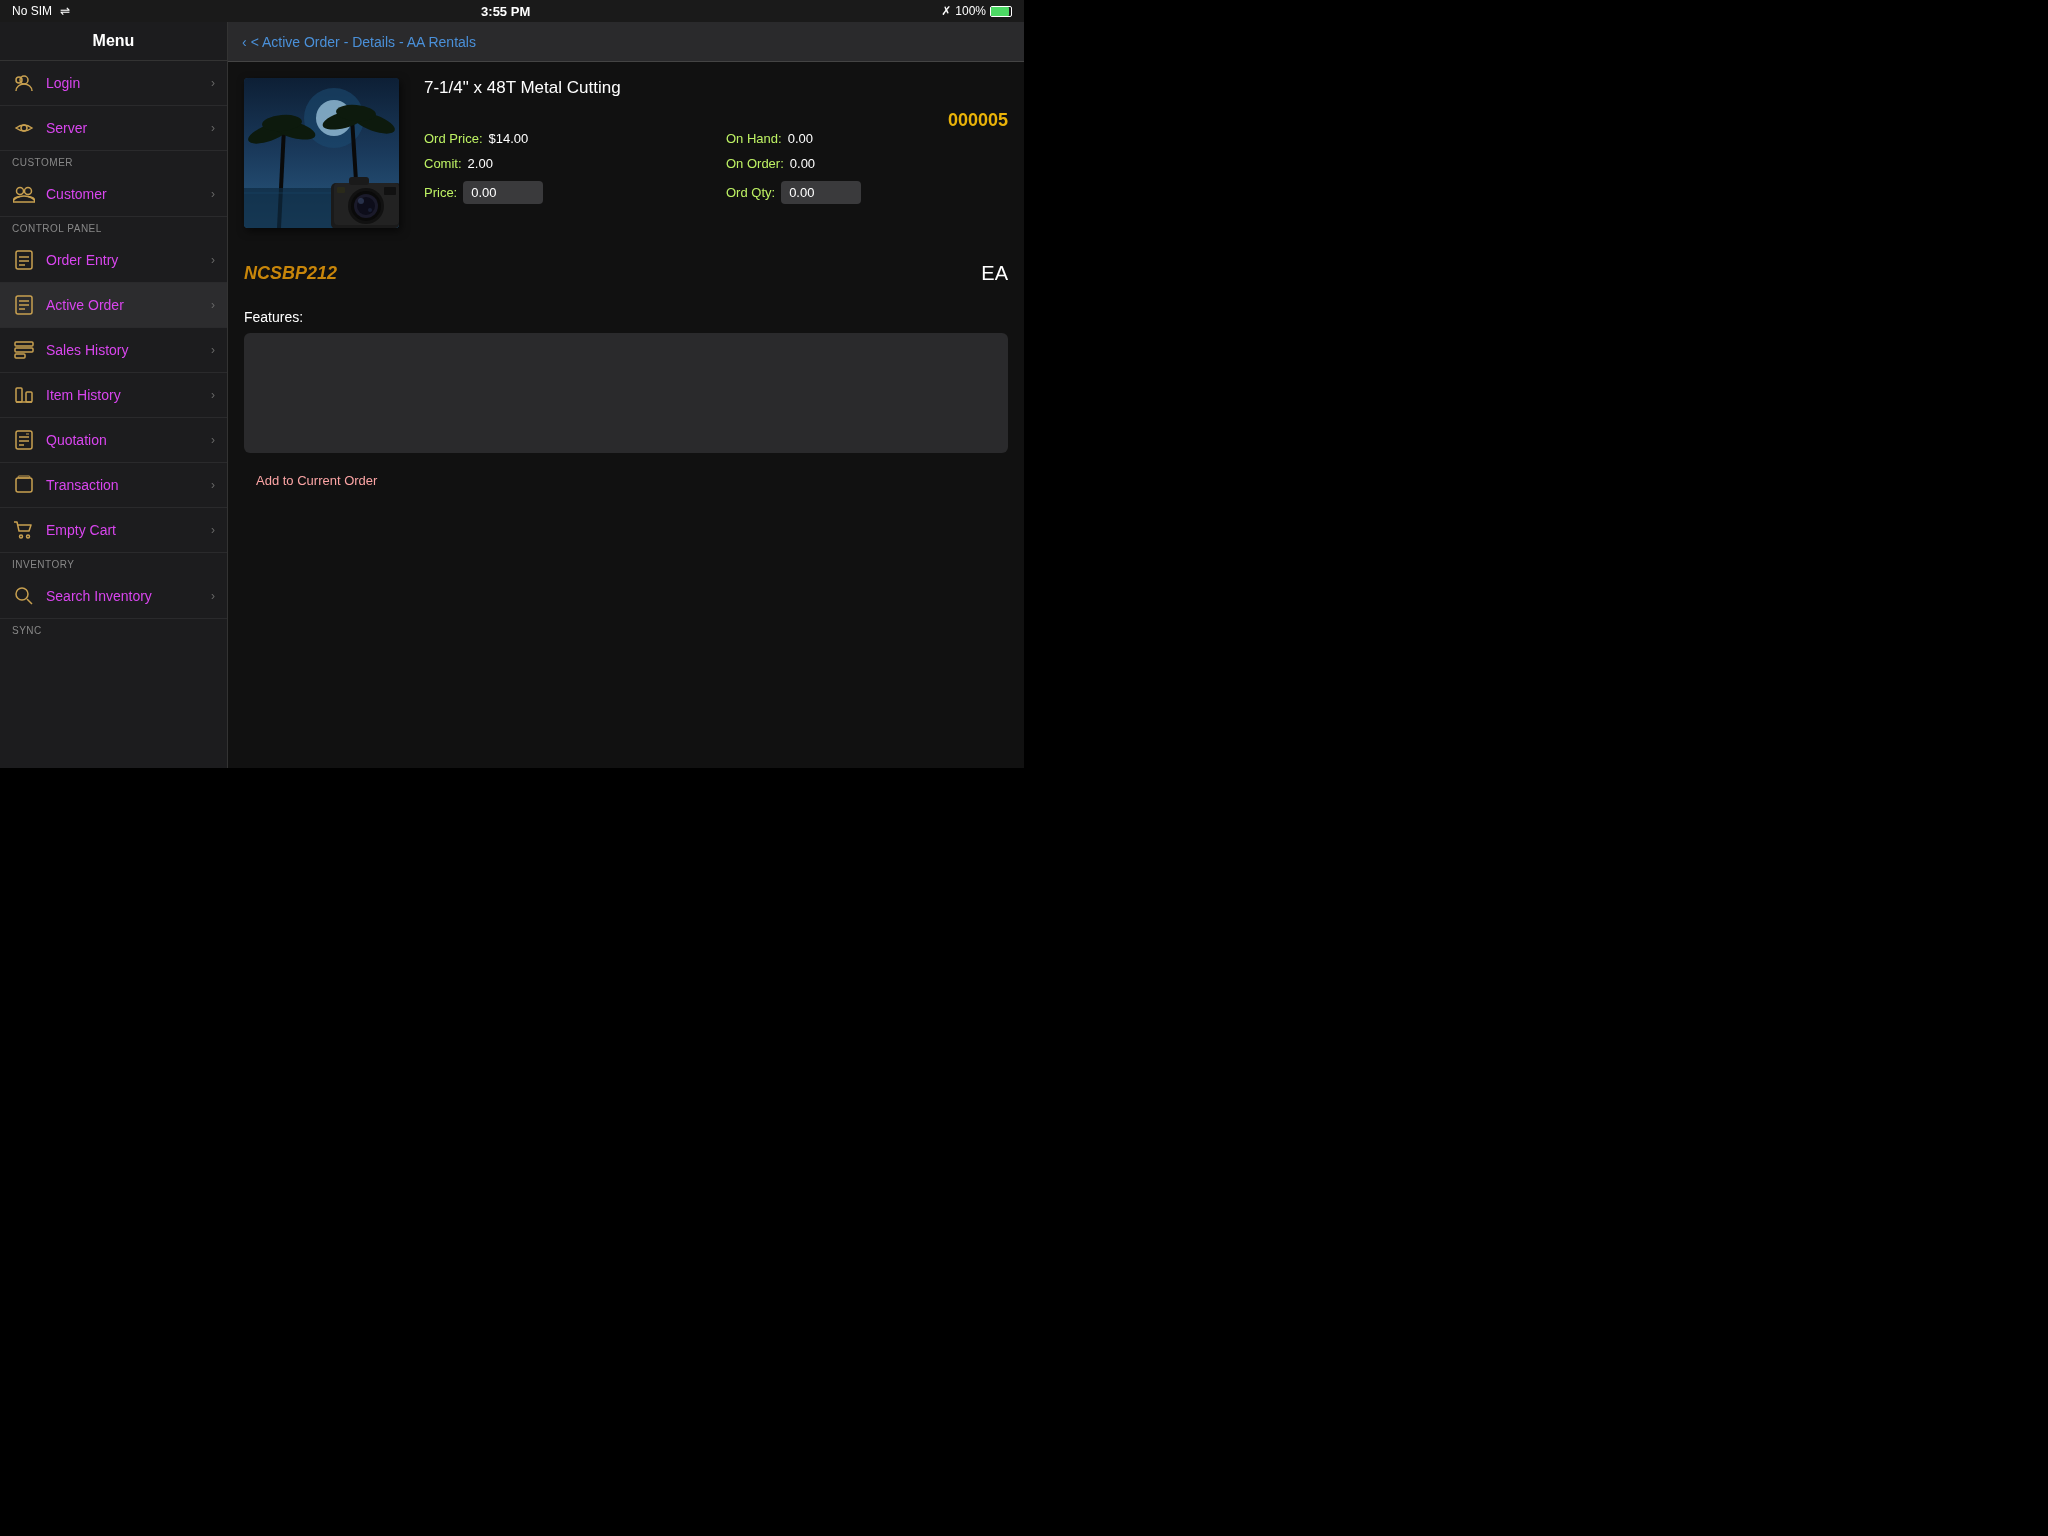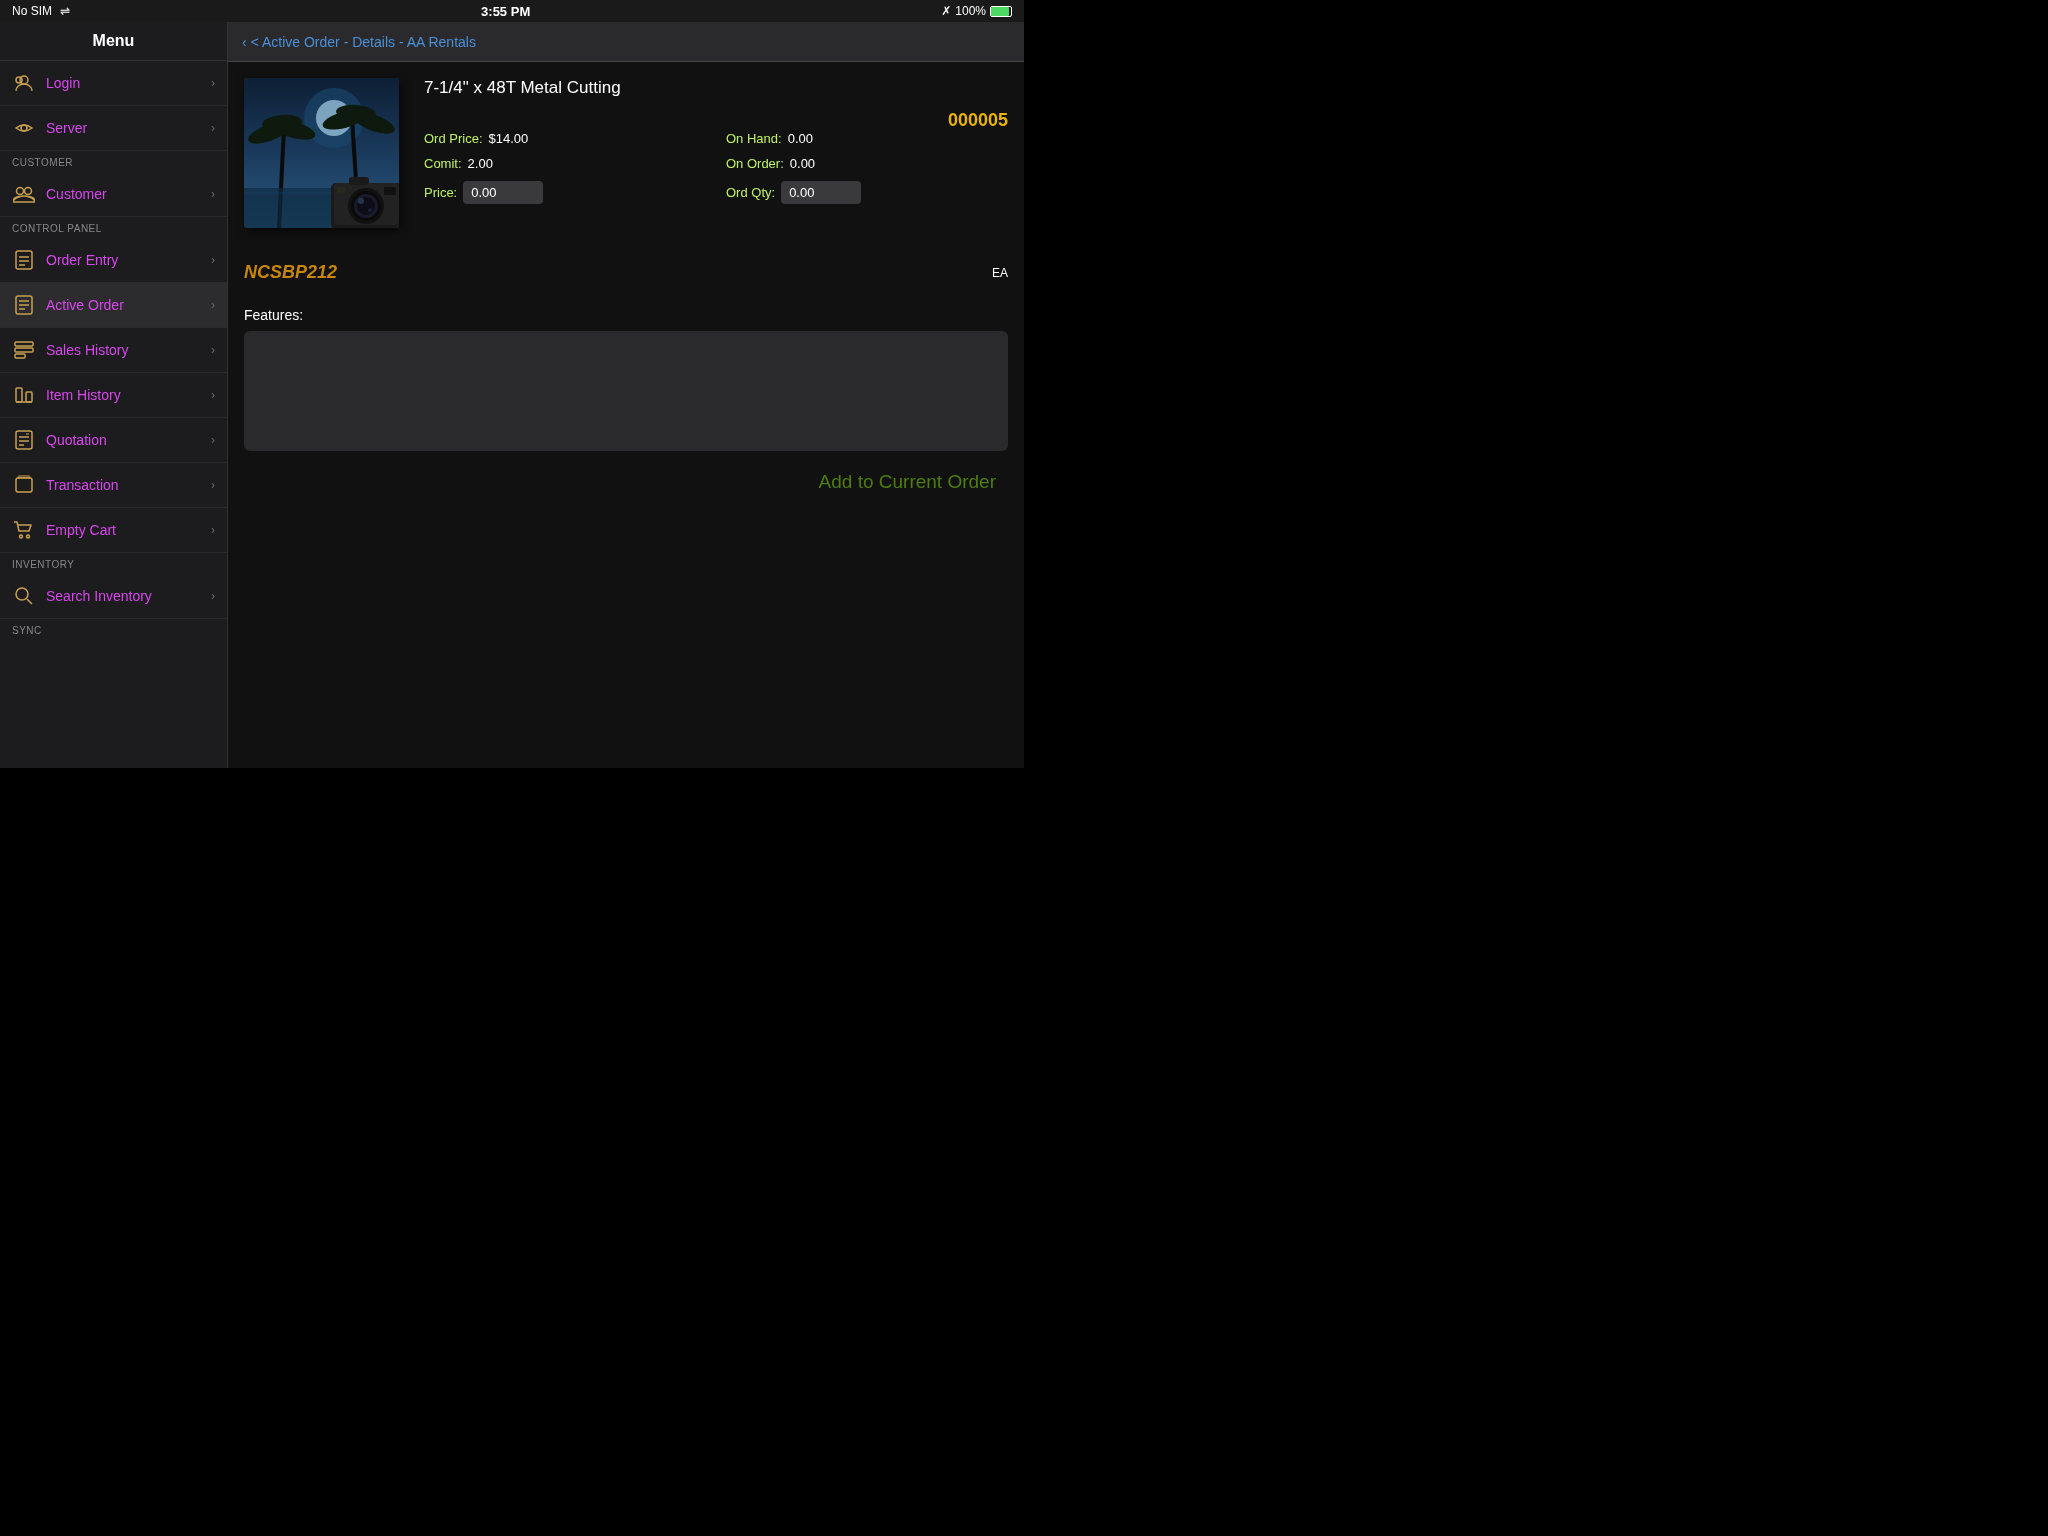--- a/index.html
+++ b/index.html
@@ -213,21 +213,21 @@
     .product-code {
       color: #c8860a;
       font-size: 18px;
       font-weight: 600;
       margin: 8px 0;
       font-style: italic;
     }
 
     .product-unit {
       color: #fff;
-      font-size: 12px;
+      font-size: 20px;
       text-align: right;
       margin: 8px 0;
     }
 
     .features-section {
       margin-top: 16px;
     }
 
     .features-label {
       color: #fff;
@@ -240,23 +240,23 @@
       border-radius: 6px;
       height: 120px;
       width: 100%;
     }
 
     .add-to-order-btn {
       width: 100%;
       background: transparent;
       border: none;
       padding: 12px;
-      text-align: right;
-      color: #4d7c0f;
-      font-size: 19px;
+      text-align: left;
+      color: #fca5a5;
+      font-size: 13px;
       cursor: pointer;
       margin-top: 8px;
     }
   </style>
 </head>
 <body>
 
 <div class="status-bar">
   <div class="status-left">
     <span>No SIM</span>

